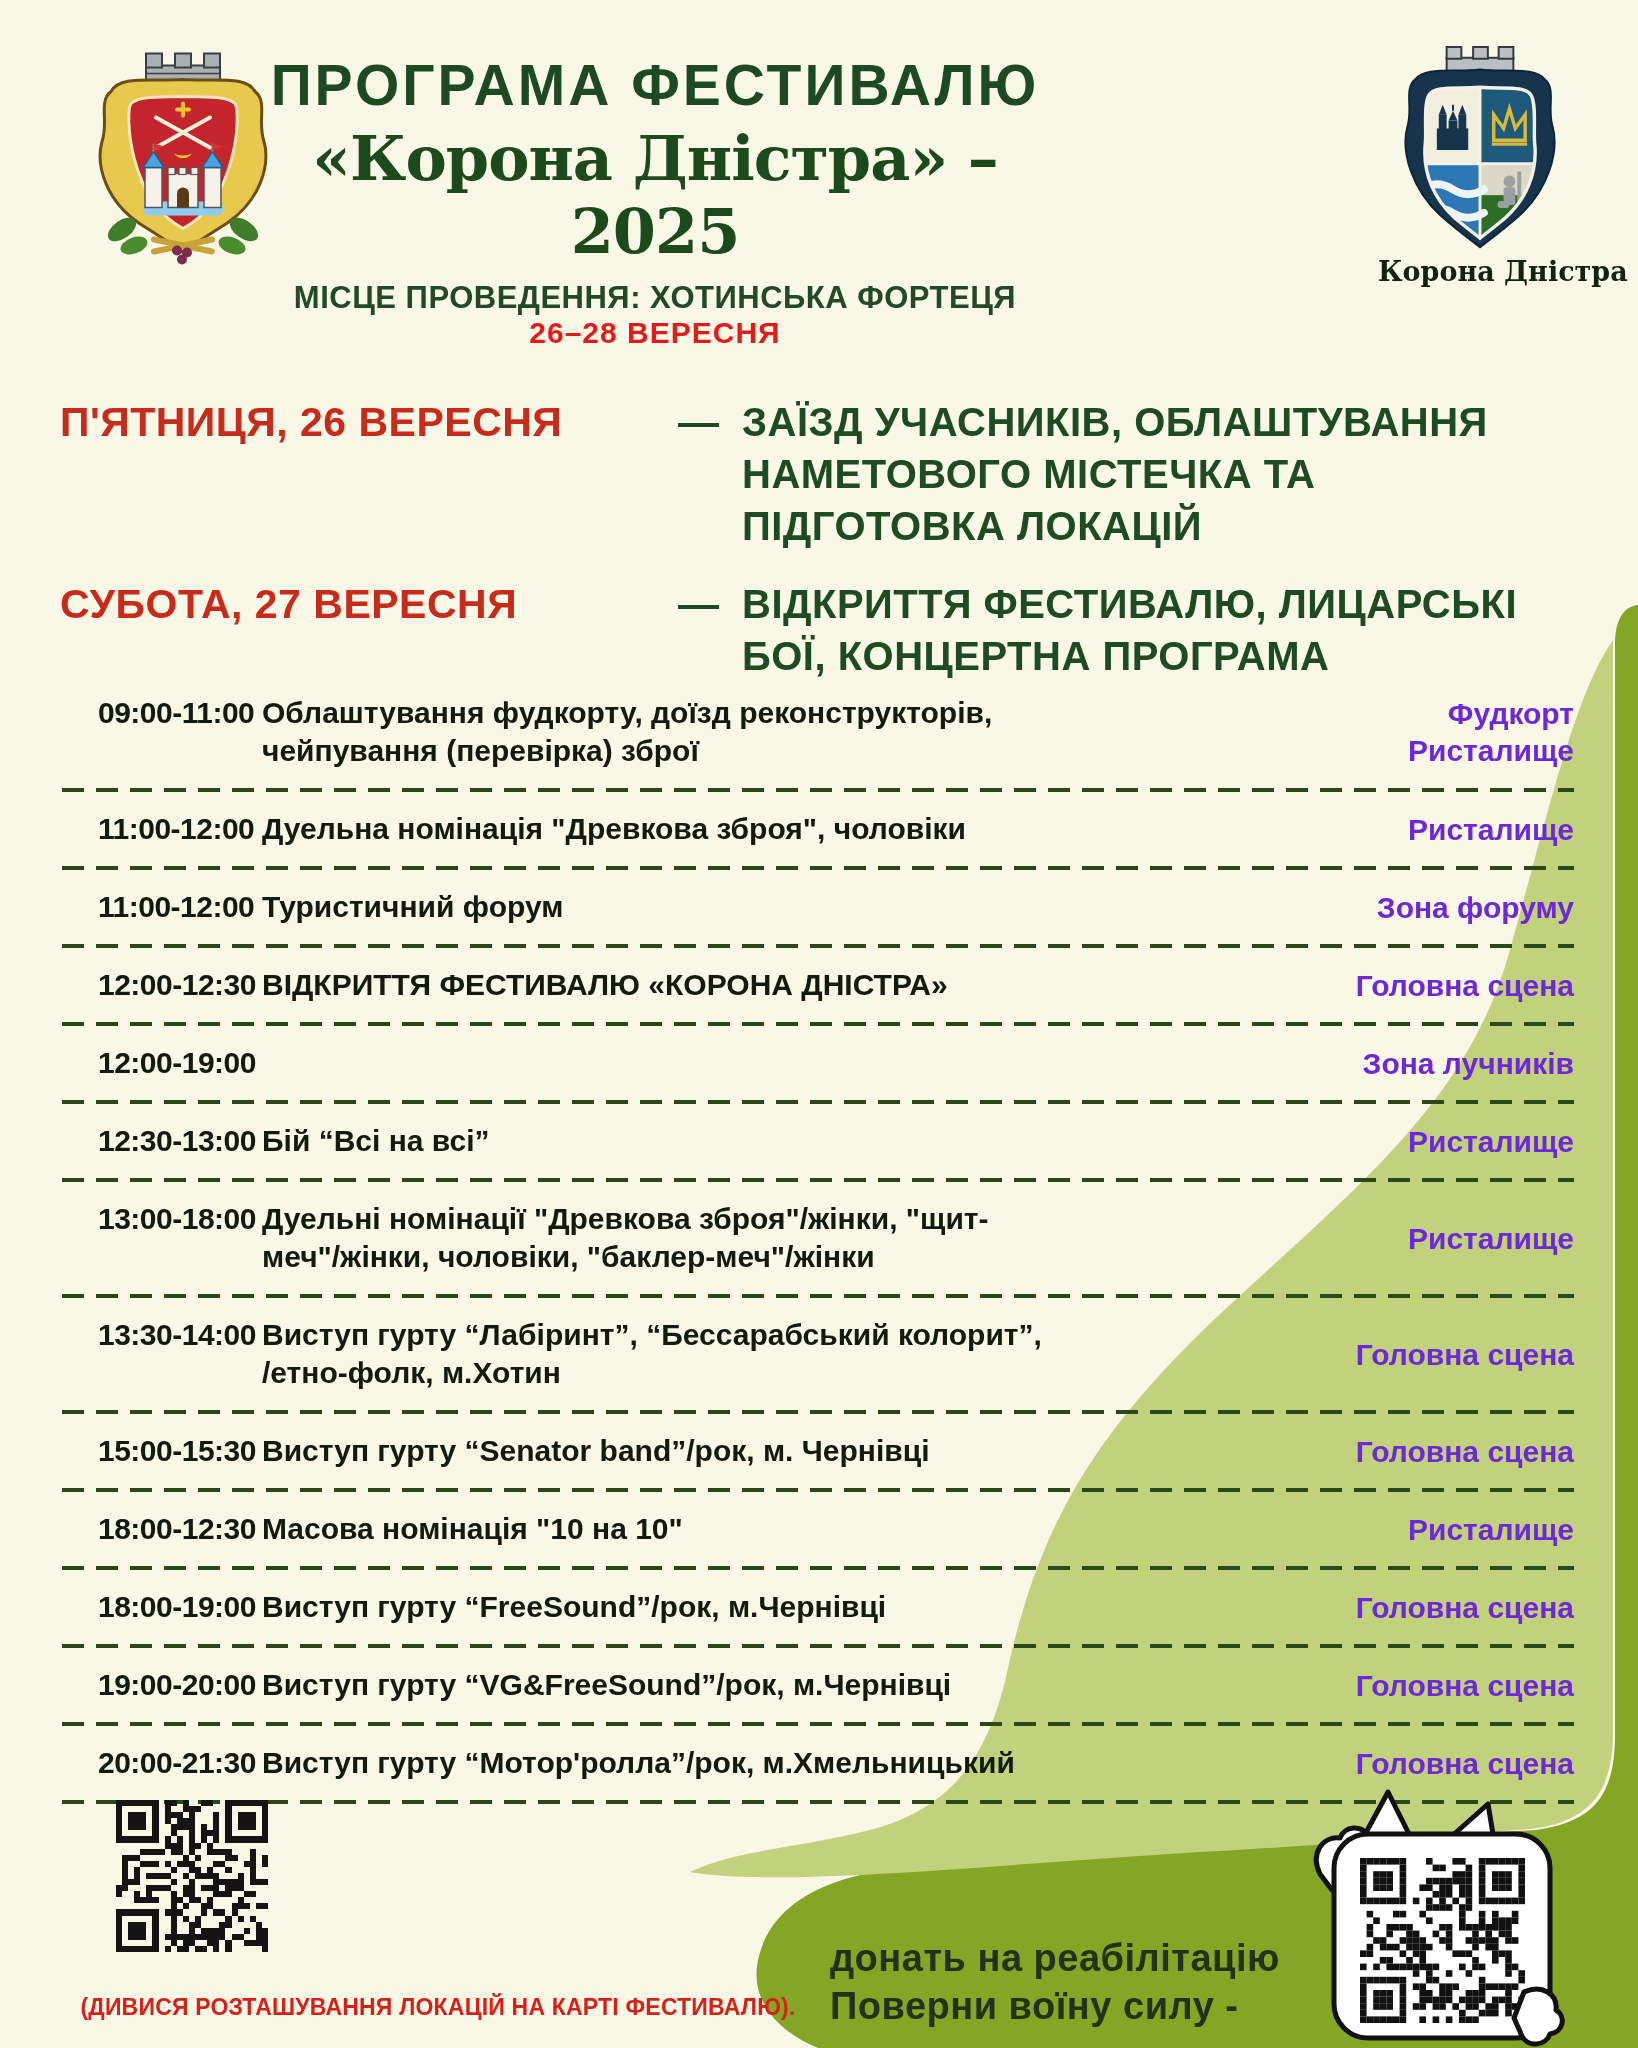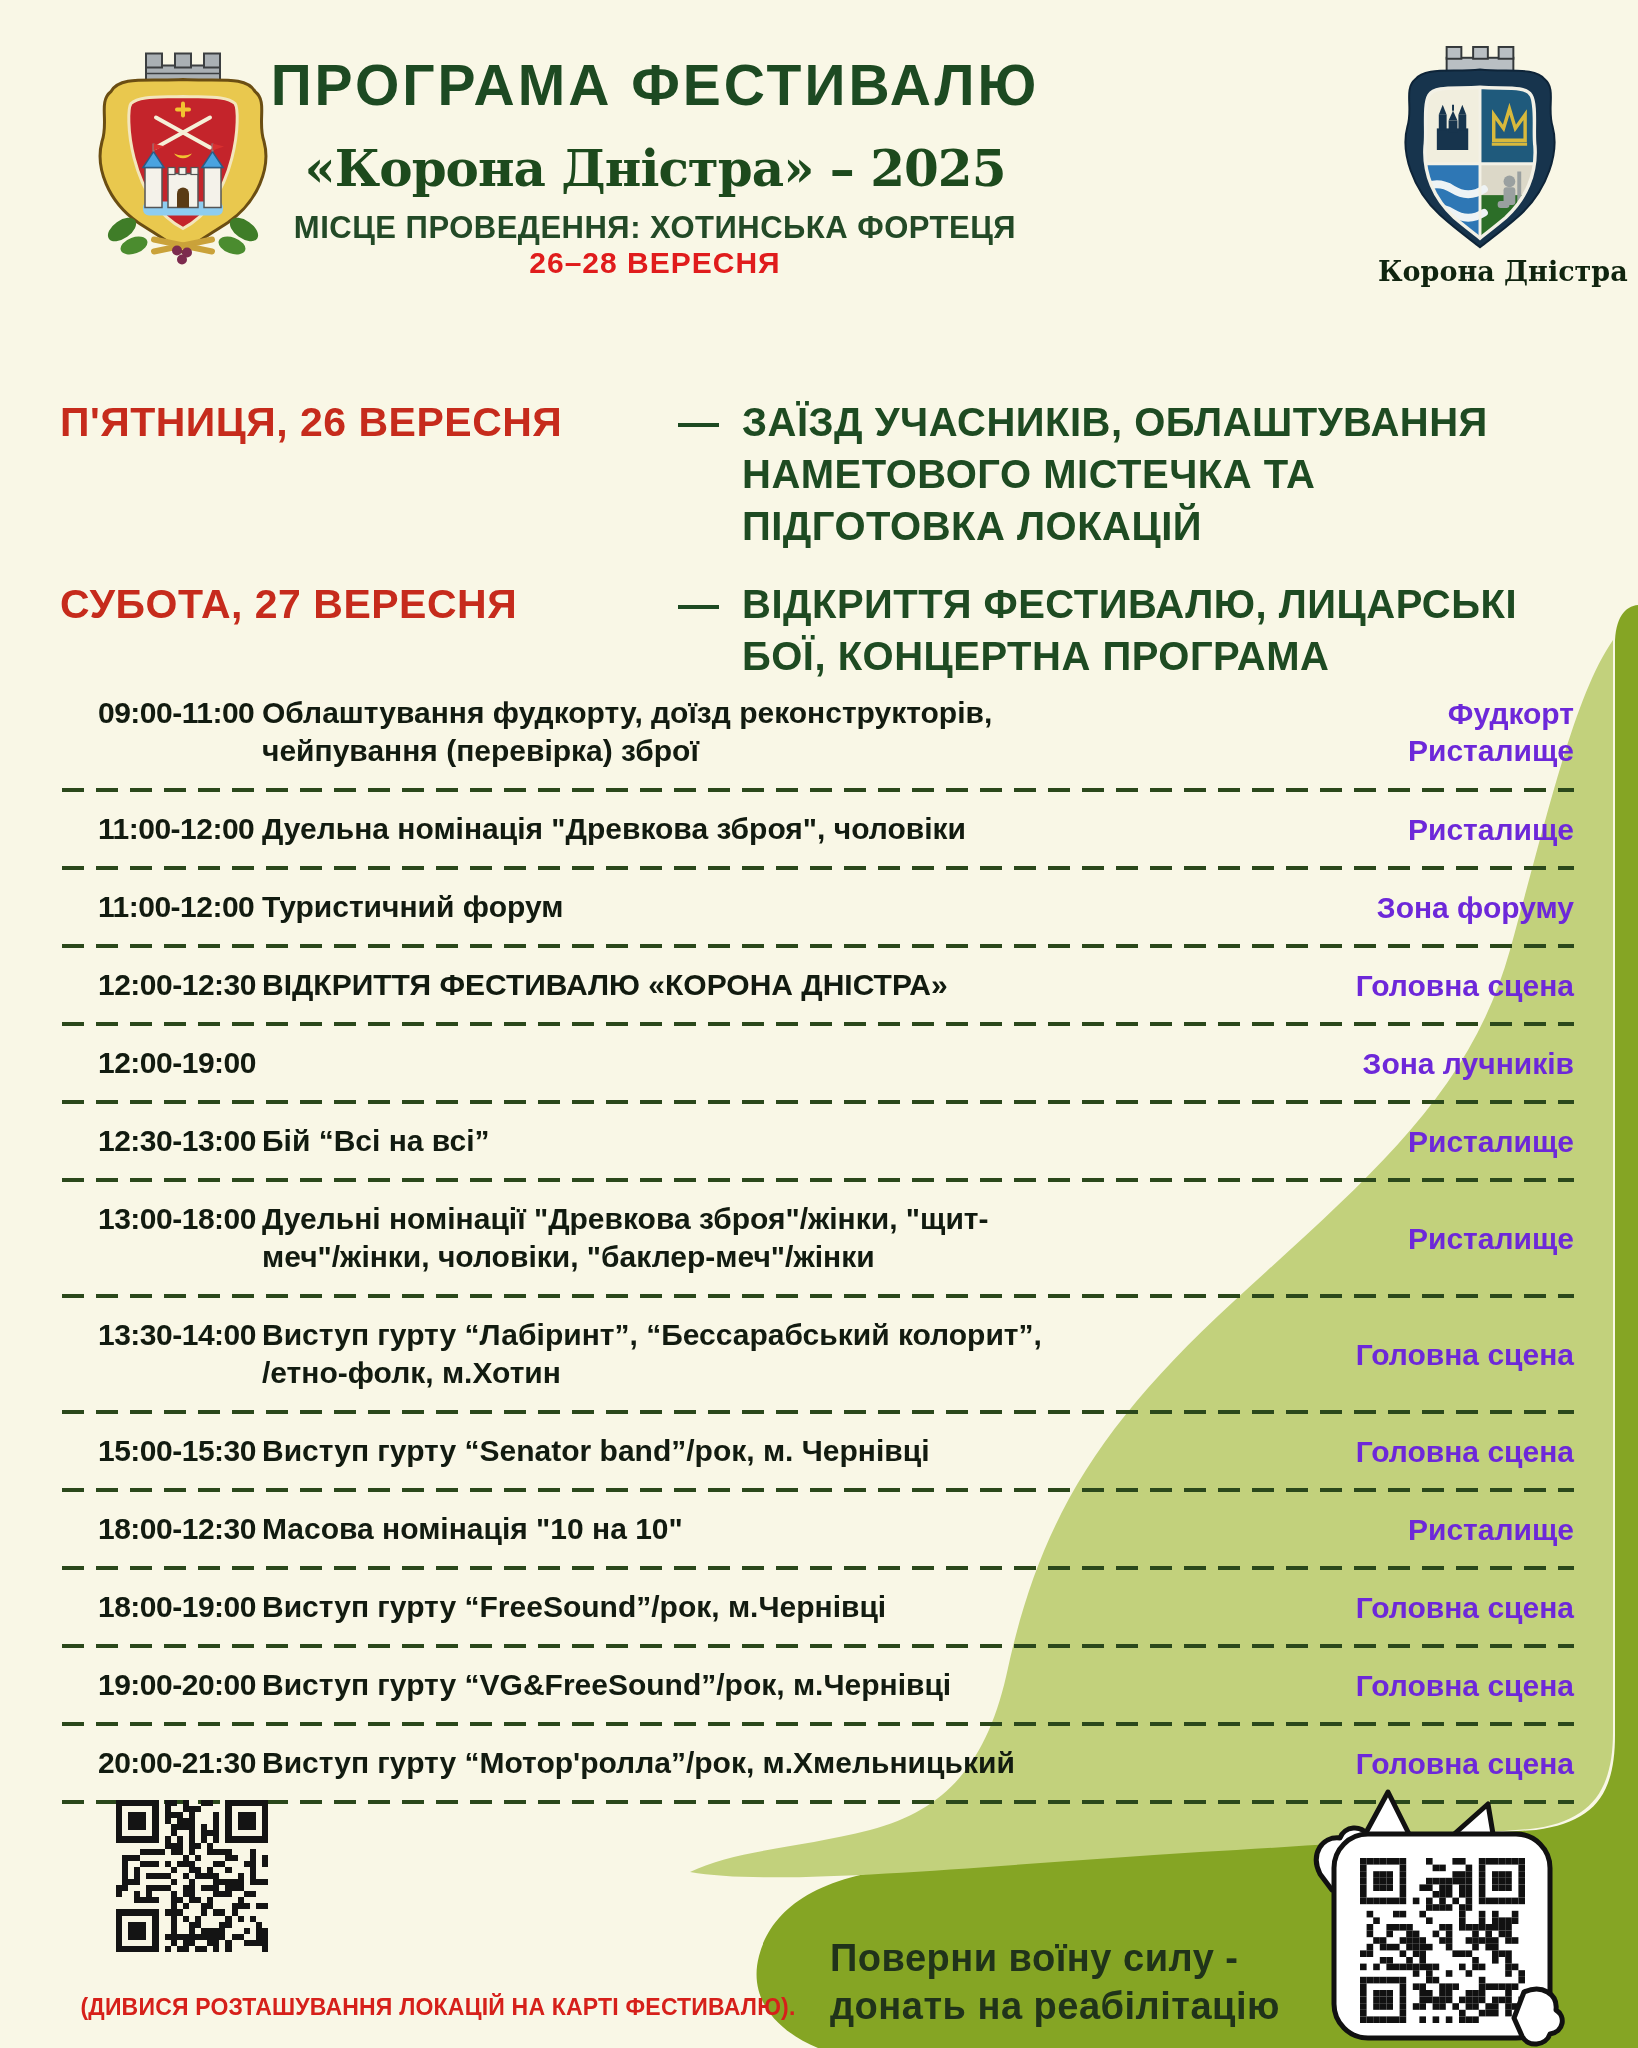--- a/index.html
+++ b/index.html
@@ -19,22 +19,22 @@
   
   .coa-left{left:88px; top:50px; width:190px; height:218px;}
   .coa-right{left:1378px; top:46px; width:204px; text-align:center;}
   .coa-right .caption{
     margin-top:2px; font-family:"DejaVu Serif", serif; font-weight:bold;
     font-size:27px; color:#10240f; letter-spacing:0px; white-space:nowrap;
   }
   .title-block{left:240px; top:52px; width:830px; text-align:center;}
   .title-1{font-size:57px; font-weight:bold; color:var(--green); letter-spacing:3px;}
   .title-2{
-    margin-top:21px; font-family:"DejaVu Serif", serif; font-weight:bold;
-    font-size:50px; color:#1d4a1d; letter-spacing:-1px;
+    margin-top:4px; font-family:"DejaVu Serif", serif; font-weight:bold;
+    font-size:62px; color:#1d4a1d; letter-spacing:-1px;
   }
   .venue{margin-top:12px; font-size:31px; font-weight:bold; color:#234a27; letter-spacing:.5px;}
   .dates{font-size:30px; font-weight:bold; color:#e01c1c; letter-spacing:1px;}
 
   
   .days{left:60px; top:396px; width:1524px;}
   .day{display:flex; align-items:flex-start; margin-bottom:26px;}
   .day-label{flex:0 0 618px; font-size:41px; font-weight:bold; color:#c62b1c; line-height:52px; letter-spacing:.5px;}
   .day-dash{flex:0 0 64px; font-size:41px; font-weight:bold; color:var(--green); line-height:52px;}
   .day-desc{flex:0 0 812px; font-size:40px; font-weight:bold; color:#1e4b22; line-height:52px; letter-spacing:.5px;}
@@ -609,22 +609,22 @@
       <rect x="13" y="24" width="1" height="1" fill="#141414"></rect>
       <rect x="14" y="24" width="1" height="1" fill="#141414"></rect>
       <rect x="16" y="24" width="1" height="1" fill="#141414"></rect>
       <rect x="18" y="24" width="1" height="1" fill="#141414"></rect>
       <rect x="24" y="24" width="1" height="1" fill="#141414"></rect>
     </svg>
 </div>
 <div class="layer map-caption">(ДИВИСЯ РОЗТАШУВАННЯ ЛОКАЦІЙ НА КАРТІ ФЕСТИВАЛЮ).</div>
 
 <div class="layer donate-text">
+  <div>донать на реабілітацію</div>
   <div>Поверни воїну силу -</div>
-  <div>донать на реабілітацію</div>
 </div>
 
 <div class="layer donate-assembly">
   <svg viewBox="0 0 300 270" width="300" height="270">
 
     <g fill="#ffffff" stroke="#111" stroke-width="5" stroke-linejoin="round">
       <path d="M70,62 L96,14 L118,58 Z"></path>
       <path d="M160,58 L196,26 L202,62 Z"></path>
     </g>
 

